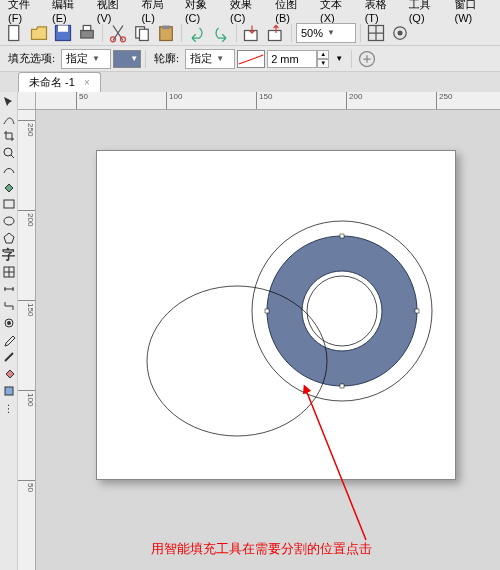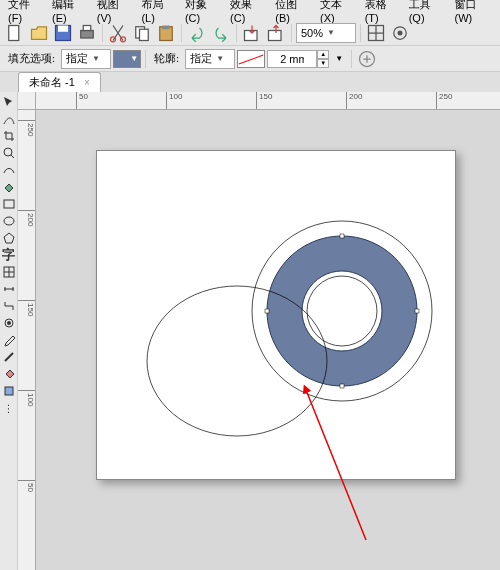--- a/index.html
+++ b/index.html
@@ -10,21 +10,21 @@
 
 .toolbar1, .toolbar2 { display: flex; align-items: center; background: #e8e8e8; border-bottom: 1px solid #ccc; height: 26px; padding: 0 4px; gap: 2px; }
 .tbtn { width: 22px; height: 22px; display: flex; align-items: center; justify-content: center; border: 1px solid transparent; }
 .tsep { width: 1px; height: 18px; background: #ccc; margin: 0 2px; }
 .dropdown { height: 20px; border: 1px solid #aaa; background: #fff; display: flex; align-items: center; padding: 0 4px; gap: 4px; }
 .dropdown .arrow { font-size: 8px; color: #555; }
 .colorswatch { width: 28px; height: 18px; border: 1px solid #888; background: #6b7da0; display: flex; align-items: center; justify-content: flex-end; padding-right: 2px; }
 .nocolor { width: 28px; height: 18px; border: 1px solid #888; background: #fff; position: relative; }
 .nocolor::after { content: ""; position: absolute; left: 0; right: 0; height: 1px; background: red; top: 50%; transform: rotate(-20deg); }
 .spin { display: flex; align-items: center; }
-.spin input { width: 50px; height: 18px; border: 1px solid #aaa; padding: 0 12px; }
+.spin input { width: 50px; height: 18px; border: 1px solid #aaa; padding: 0 3px; }
 .spinbtns { display: flex; flex-direction: column; }
 .spinbtns div { width: 12px; height: 9px; border: 1px solid #aaa; background: #f8f8f8; font-size: 6px; text-align: center; line-height: 7px; }
 .label { padding: 0 4px; font-family: Liberation Serif, serif; }
 
 .tabbar { display: flex; background: #e0e0e0; height: 20px; align-items: flex-end; padding-left: 18px; }
 .tab { background: #fff; border: 1px solid #aaa; border-bottom: none; padding: 2px 10px; border-radius: 3px 3px 0 0; position: relative; }
 .tab .x { margin-left: 6px; color: #999; font-size: 10px; }
 
 .workspace { display: flex; height: 504px; }
 .toolbox { width: 18px; background: #e8e8e8; border-right: 1px solid #ccc; display: flex; flex-direction: column; align-items: center; padding-top: 2px; gap: 1px; }
@@ -314,15 +314,16 @@
         </svg>
       </div>
       <svg class="arrow-line" width="480" height="500" style="top:0;left:0">
         <defs>
             <marker id="ah" markerWidth="10" markerHeight="10" refX="2" refY="3" orient="auto">
               <path d="M0 0L6 3L0 6z" fill="#e00"></path>
             </marker>
           </defs>
         <line x1="330" y1="430" x2="270" y2="280" stroke="#e00" stroke-width="1.5" marker-end="url(#ah)"></line>
       </svg>
+      <div class="annotation" style="top:430px;left:115px">用智能填充工具在需要分割的位置点击</div>
     </div>
   </div>
 </div>
 
 </body></html>

